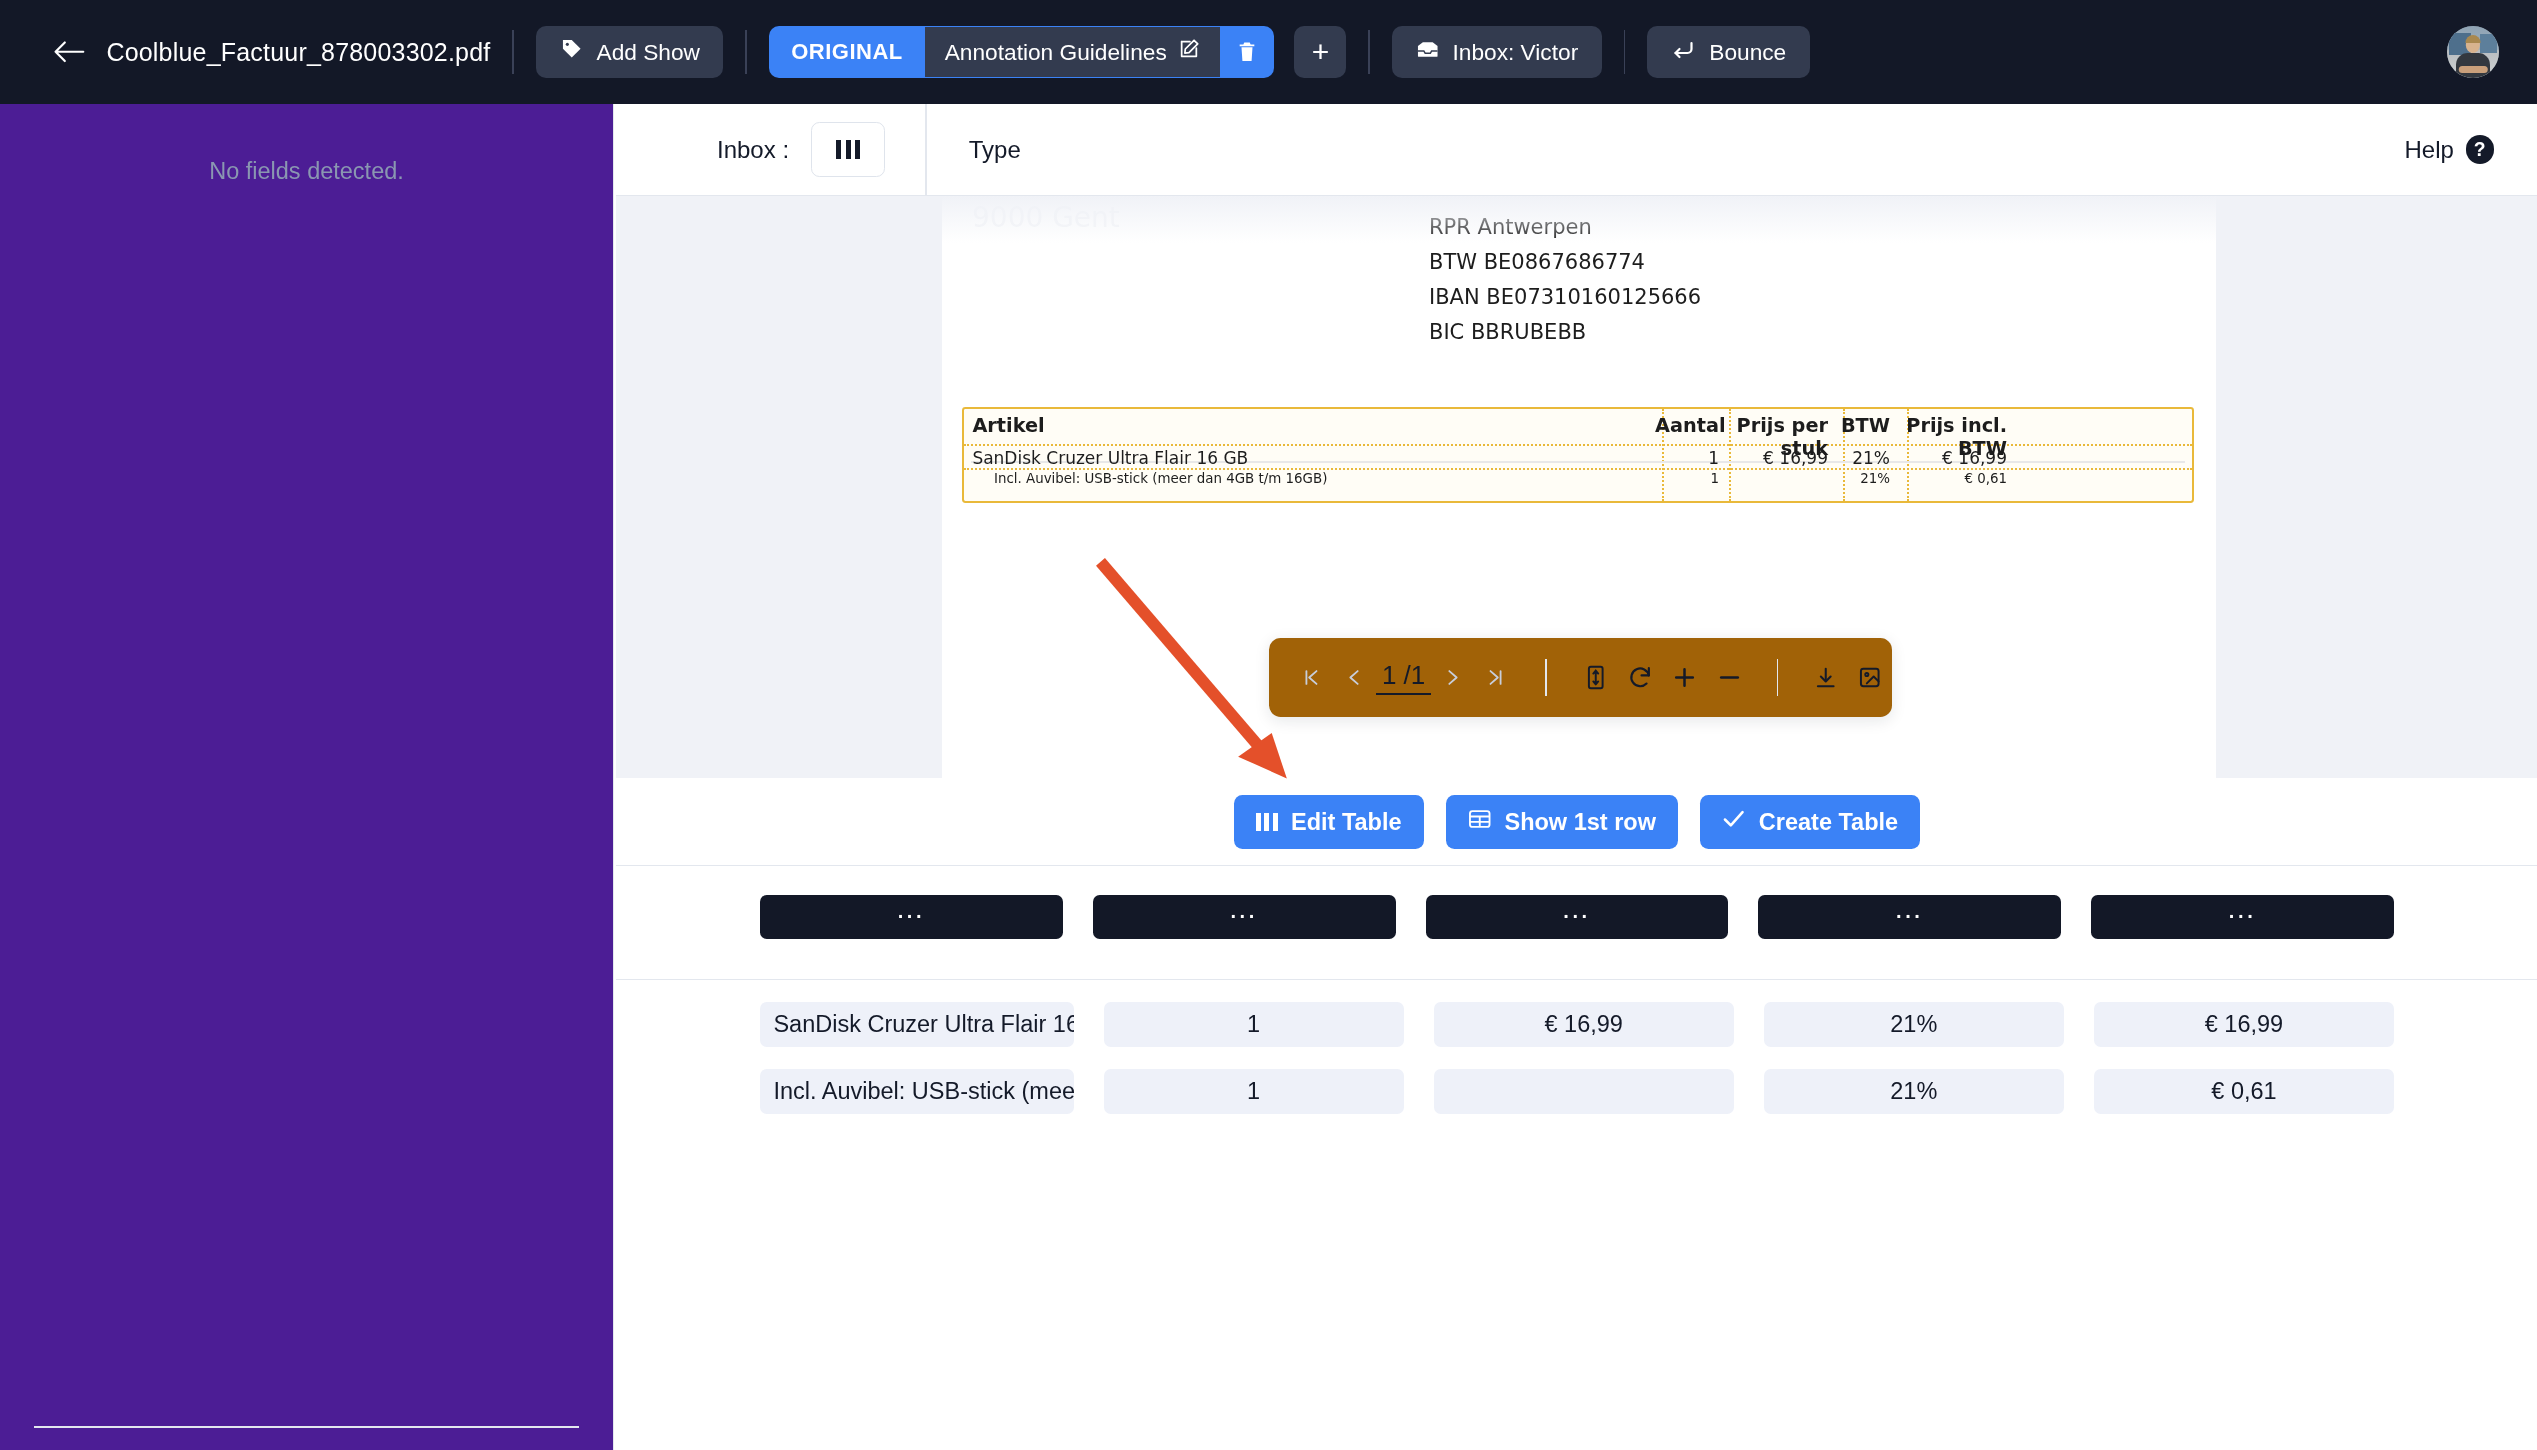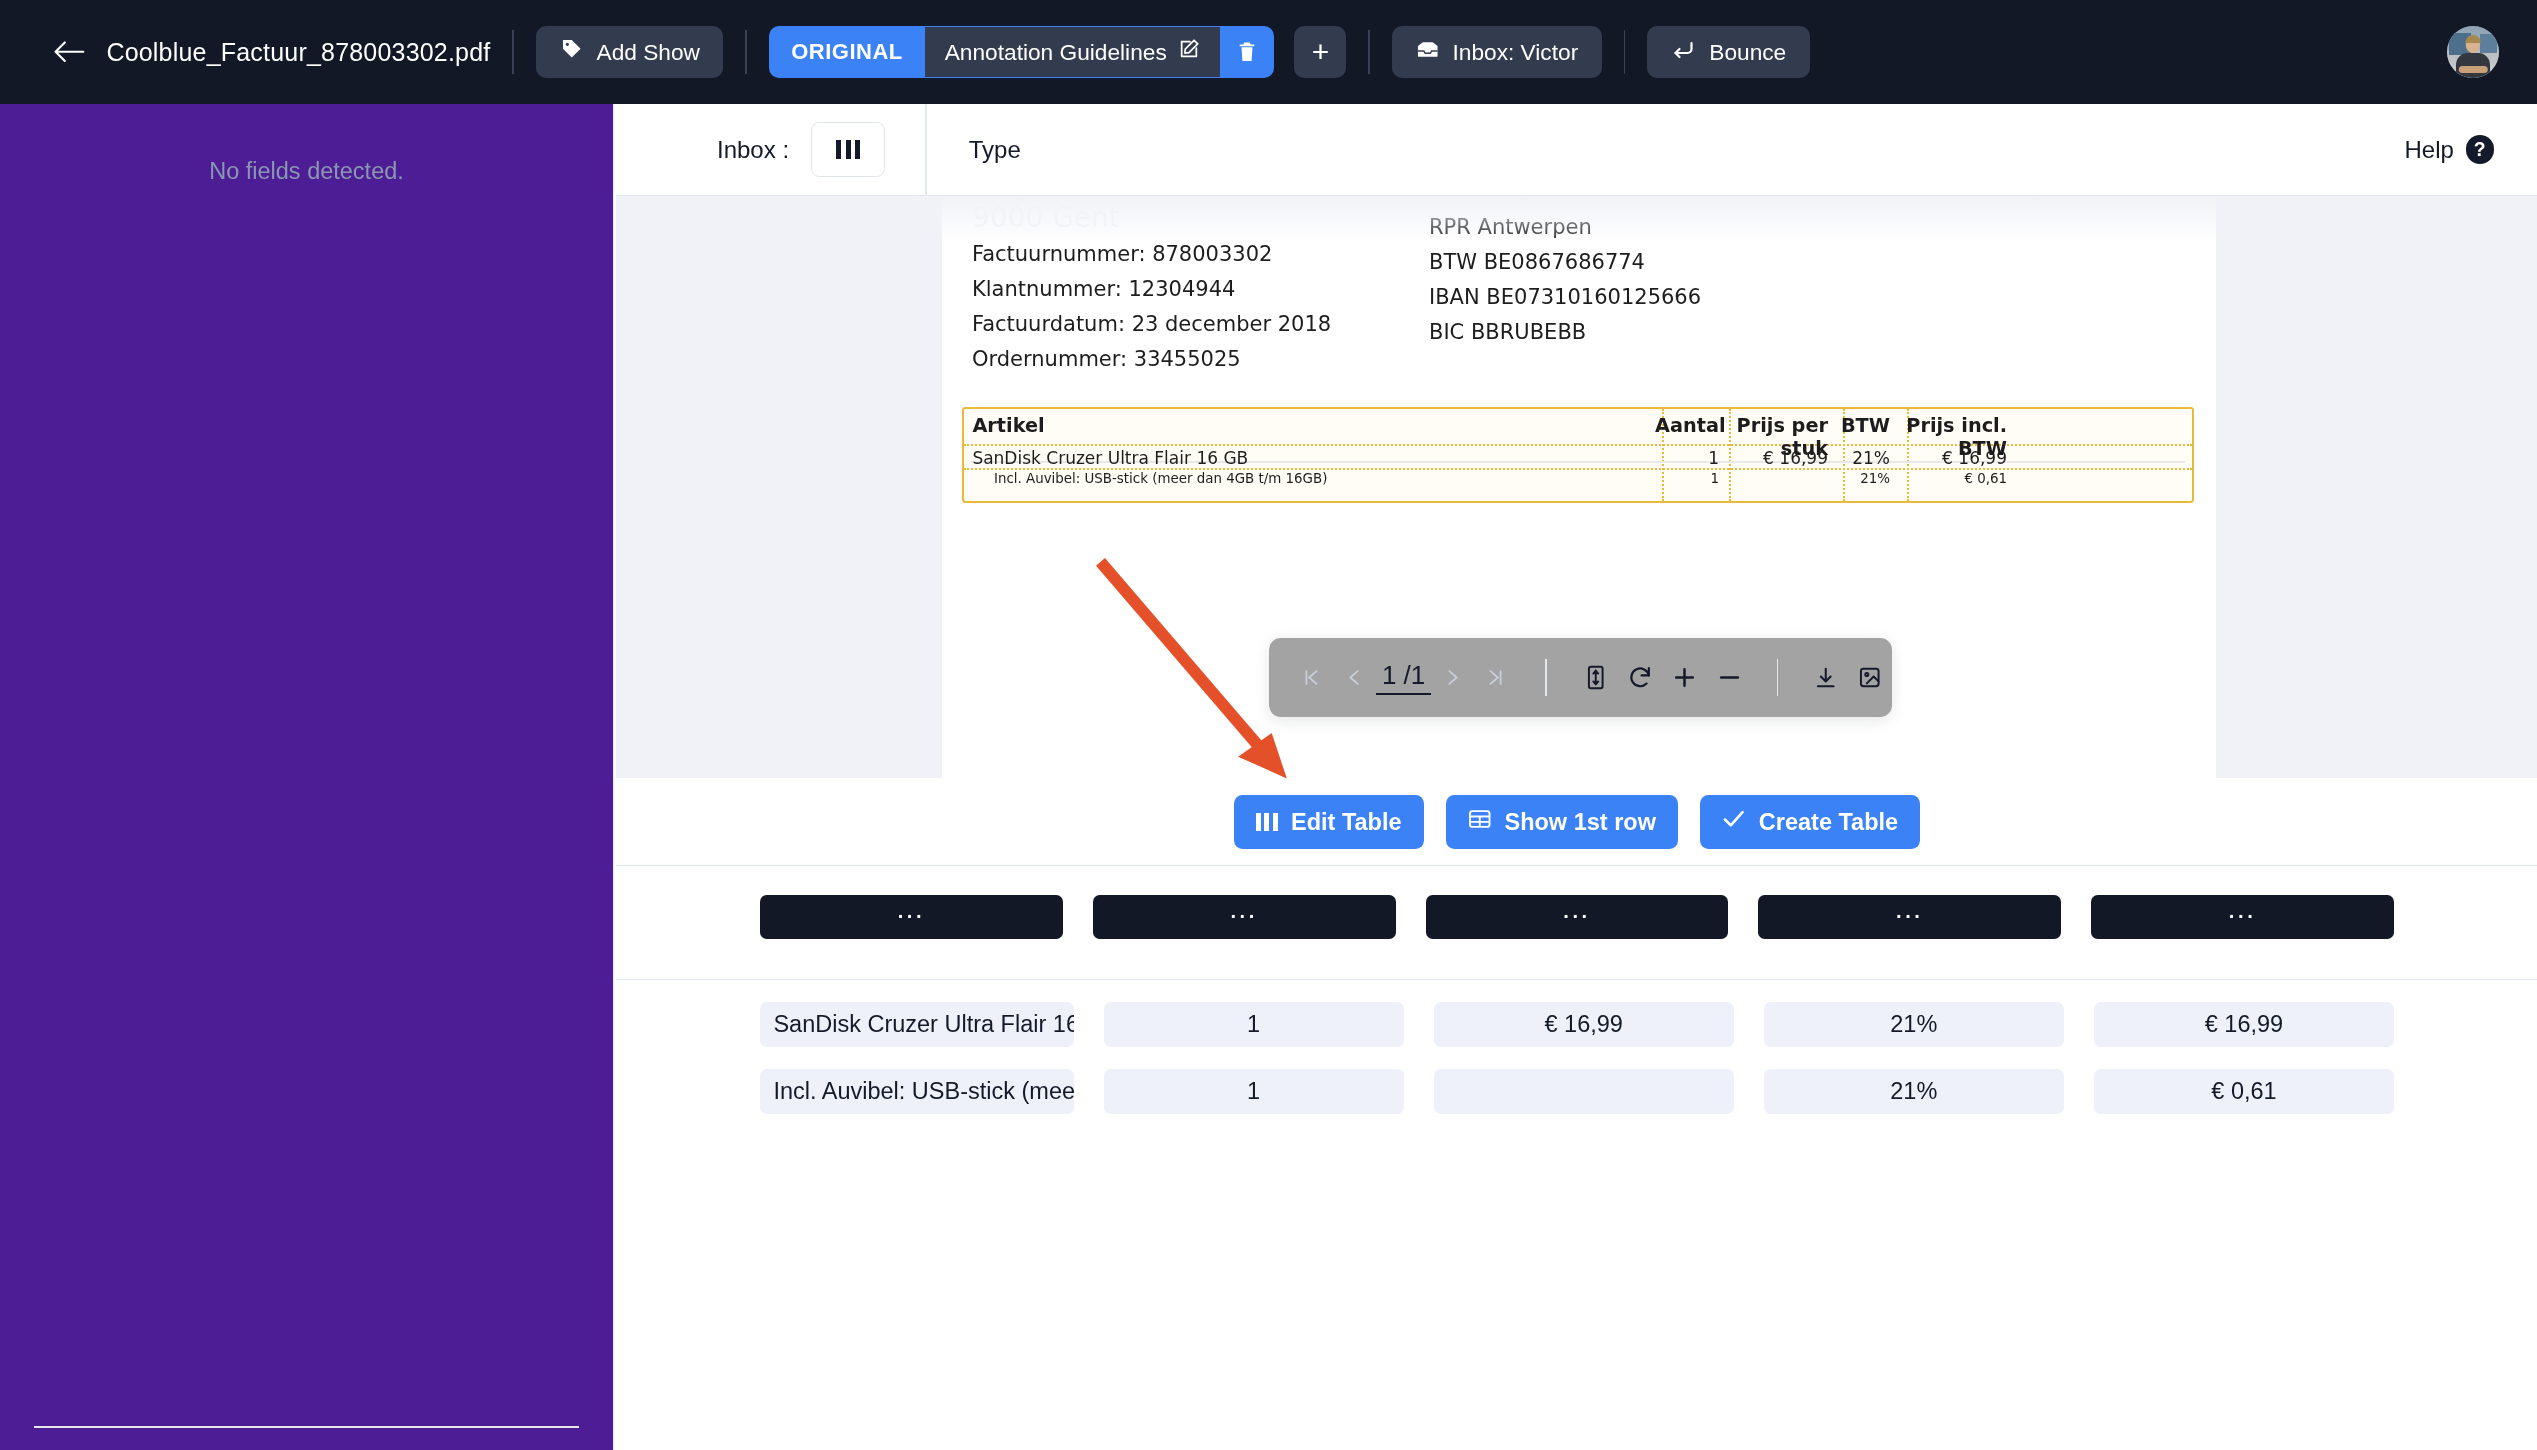--- a/index.html
+++ b/index.html
@@ -196,21 +196,21 @@
     border-left: 2.5px dotted #e9b93a;
   }
   .hdash {
     position: absolute; left: 0; right: 0; height: 0;
     border-top: 2.5px dotted #e9b93a;
   }
 
   
   .pdfbar {
     position: absolute; left: 1269px; top: 638px; width: 623px; height: 79px;
-    background: #a3a3a3; border-radius: 11.7px;
+    background: #a16207; border-radius: 11.7px;
     box-shadow: 0 3.4px 15px rgba(20,26,41,.10);
     display: flex; align-items: center; z-index: 5;
   }
   .pb-ico {
     display: flex; align-items: center; justify-content: center;
     color: #141a29; cursor: pointer; user-select: none;
   }
   .pb-dim { color: #c8cedb; }
   .pb-sep { width: 1.7px; height: 37px; background: #e3e7ee; }
   .pagebox {
@@ -380,26 +380,20 @@
   <div class="help">
     <span>Help</span>
     <span class="help-badge">?</span>
   </div>
 </div>
 
 <div class="viewer">
   <div class="page">
     <div class="ghost-city">9000 Gent</div>
 
-    <div class="inv-left">
-      <div>Factuurnummer:  878003302</div>
-      <div>Klantnummer:  12304944</div>
-      <div>Factuurdatum:  23 december 2018</div>
-      <div>Ordernummer: 33455025</div>
-    </div>
 
     <div class="inv-right">
       <div>RPR Antwerpen</div>
       <div>BTW BE0867686774</div>
       <div>IBAN BE07310160125666</div>
       <div>BIC BBRUBEBB</div>
     </div>
 
     <div class="hl-table">
       <div class="vdash" style="left:698px;"></div>

